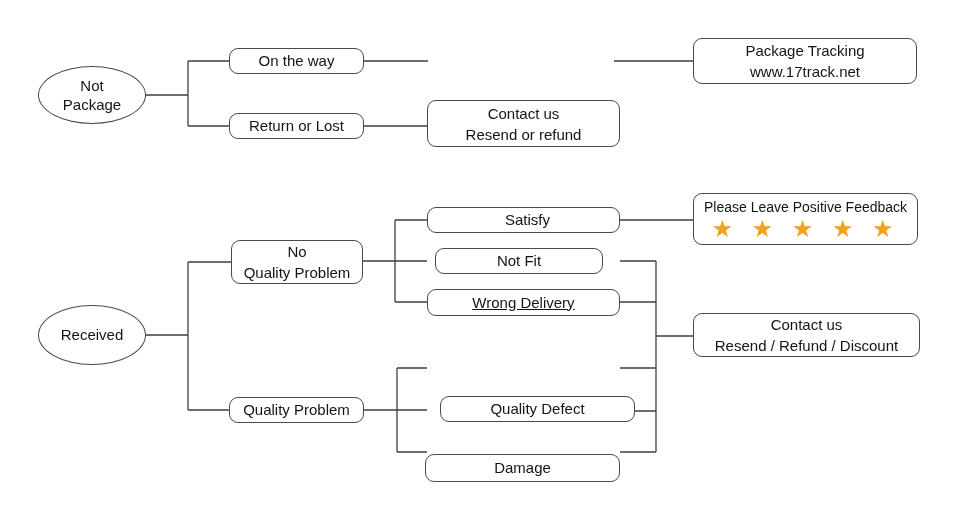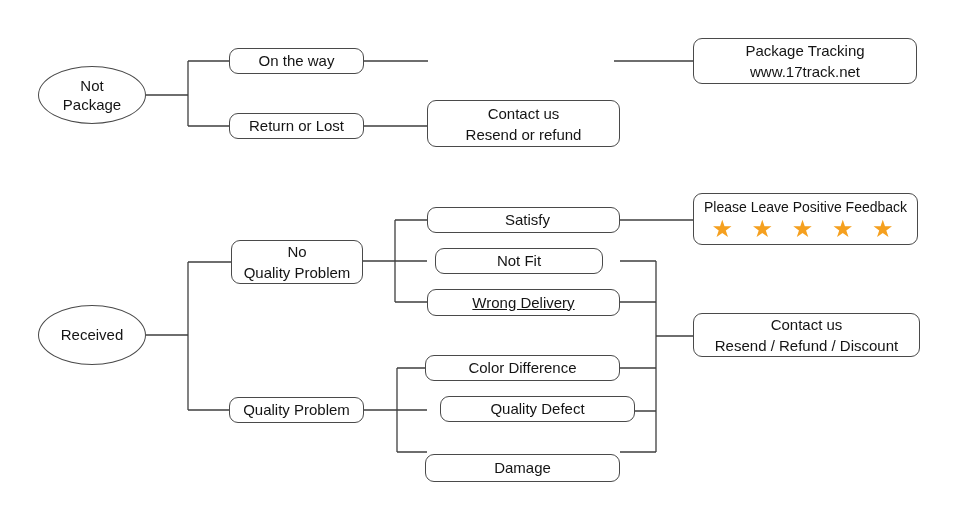--- a/index.html
+++ b/index.html
@@ -105,19 +105,18 @@
   <div class="node feedback" style="left:693px; top:193px; width:225px; height:52px;">
     <div class="fb-label">Please Leave Positive Feedback</div>
     <div class="fb-stars">★ ★ ★ ★ ★</div>
   </div>
 
   <div class="node small-2line" style="left:693px; top:313px; width:227px; height:44px;">Contact us
 Resend / Refund / Discount</div>
 
   <div class="node" style="left:229px; top:397px; width:135px; height:26px;">Quality Problem</div>
 
-  <div class="node" style="left:425px; top:355px; width:195px; height:26px;">Color Difference</div>
 
   <div class="node" style="left:440px; top:396px; width:195px; height:26px;">Quality Defect</div>
 
   <div class="node" style="left:425px; top:454px; width:195px; height:28px;">Damage</div>
 
 </div>
 
 </body></html>

